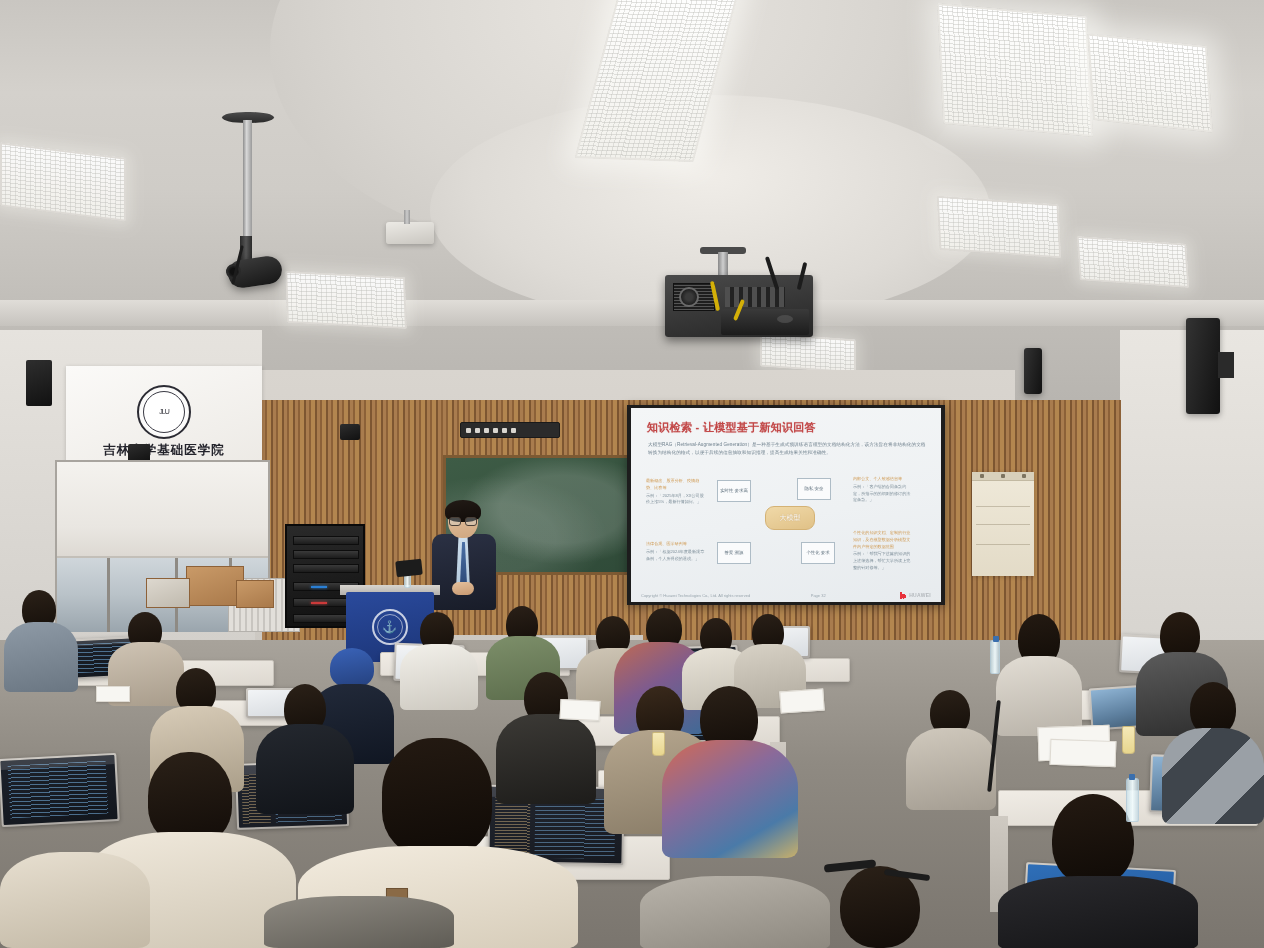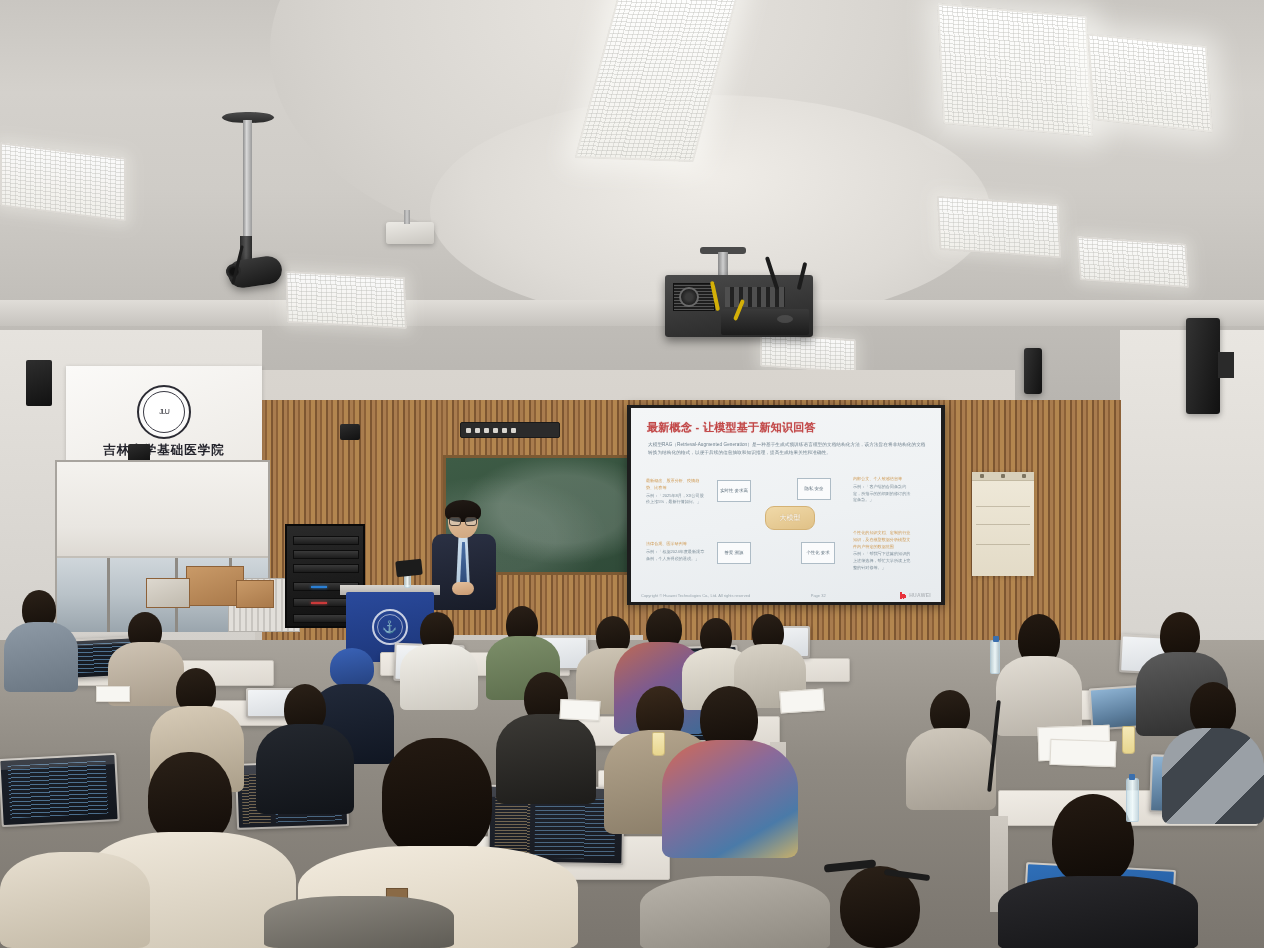--- a/index.html
+++ b/index.html
@@ -509,21 +509,21 @@
     <div class="rack-unit" style="top:38px;"></div>
     <div class="rack-unit" style="top:56px;"></div>
     <div class="rack-unit" style="top:72px;"></div>
     <div class="rack-unit" style="top:88px;"></div>
     <div class="rack-led" style="left:24px;top:60px;"></div>
     <div class="rack-led red" style="left:24px;top:76px;"></div>
   </div>
 
   <div class="screen-shell">
     <div class="slide">
-      <div class="slide-title">最新概念 - 让模型基于新知识回答</div>
+      <div class="slide-title">知识检索 - 让模型基于新知识回答</div>
       <div class="slide-body">大模型RAG（Retrieval-Augmented Generation）是一种基于生成式预训练语言模型的文档结构化方法，该方法旨在将非结构化的文档转换为结构化的格式，以便于后续的信息抽取和知识推理，提高生成结果关性和准确性。</div>
 
       <div class="slide-center">大模型</div>
 
       <div class="card" style="left:86px;top:72px;">实时性
 要求高</div>
       <div class="card" style="left:166px;top:70px;">隐私
 安全</div>
       <div class="card" style="left:86px;top:134px;">答案
 溯源</div>

